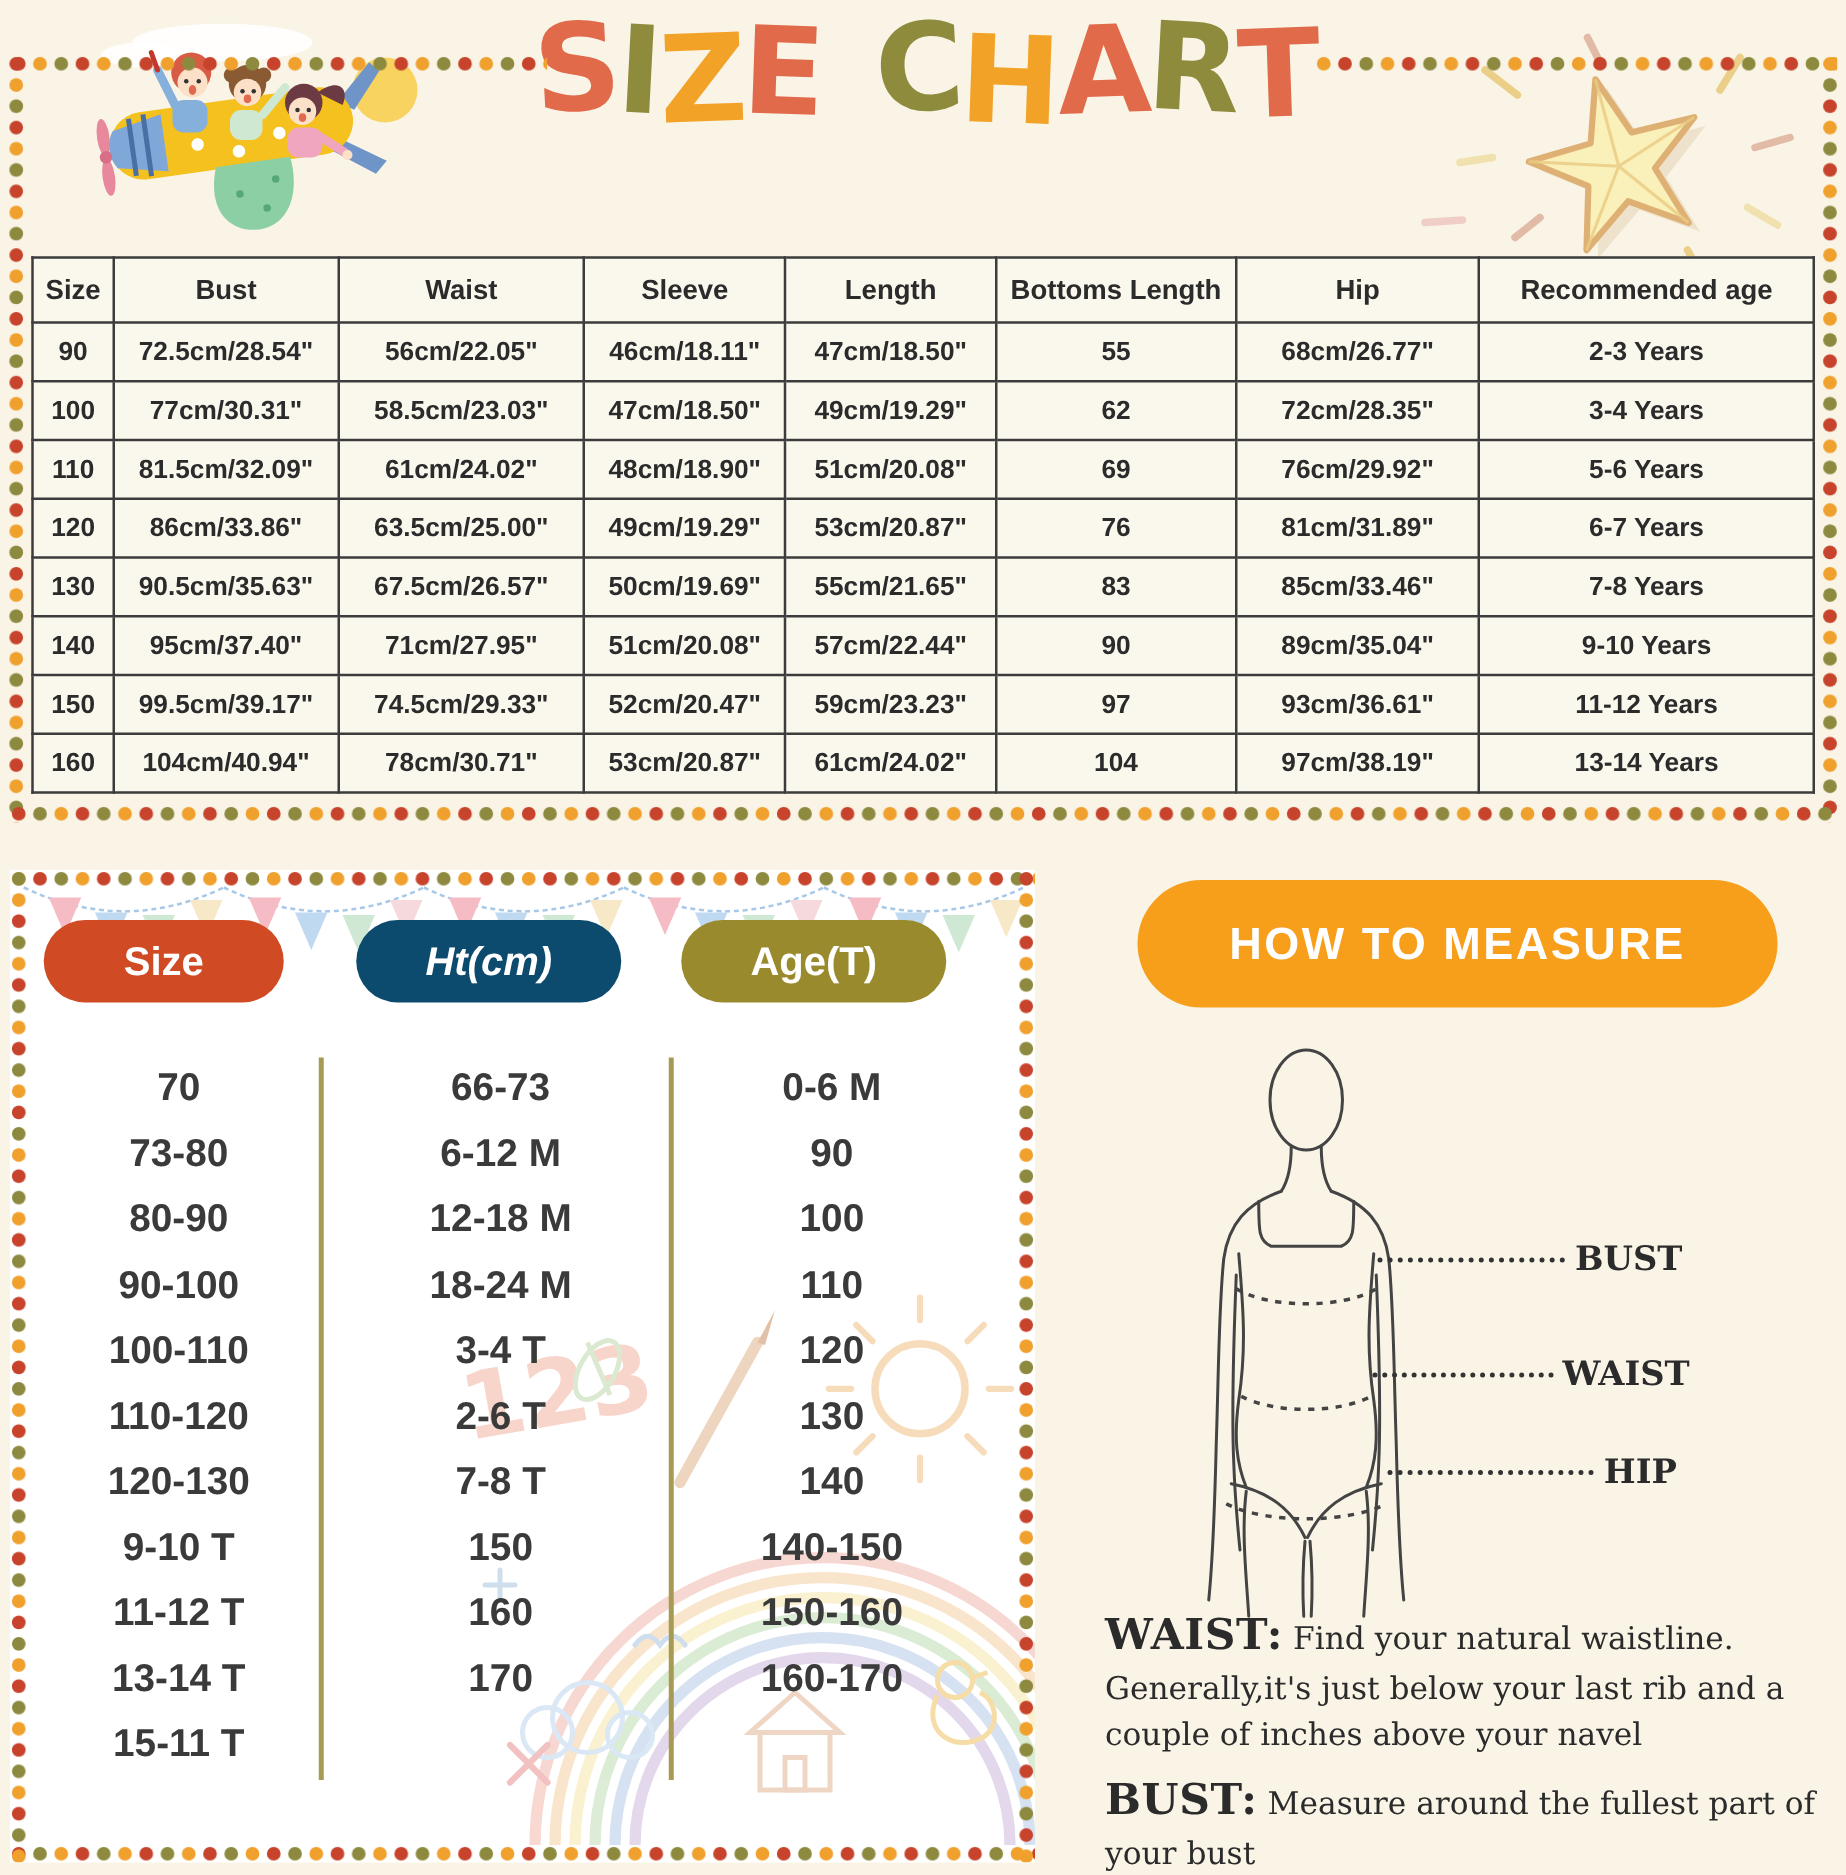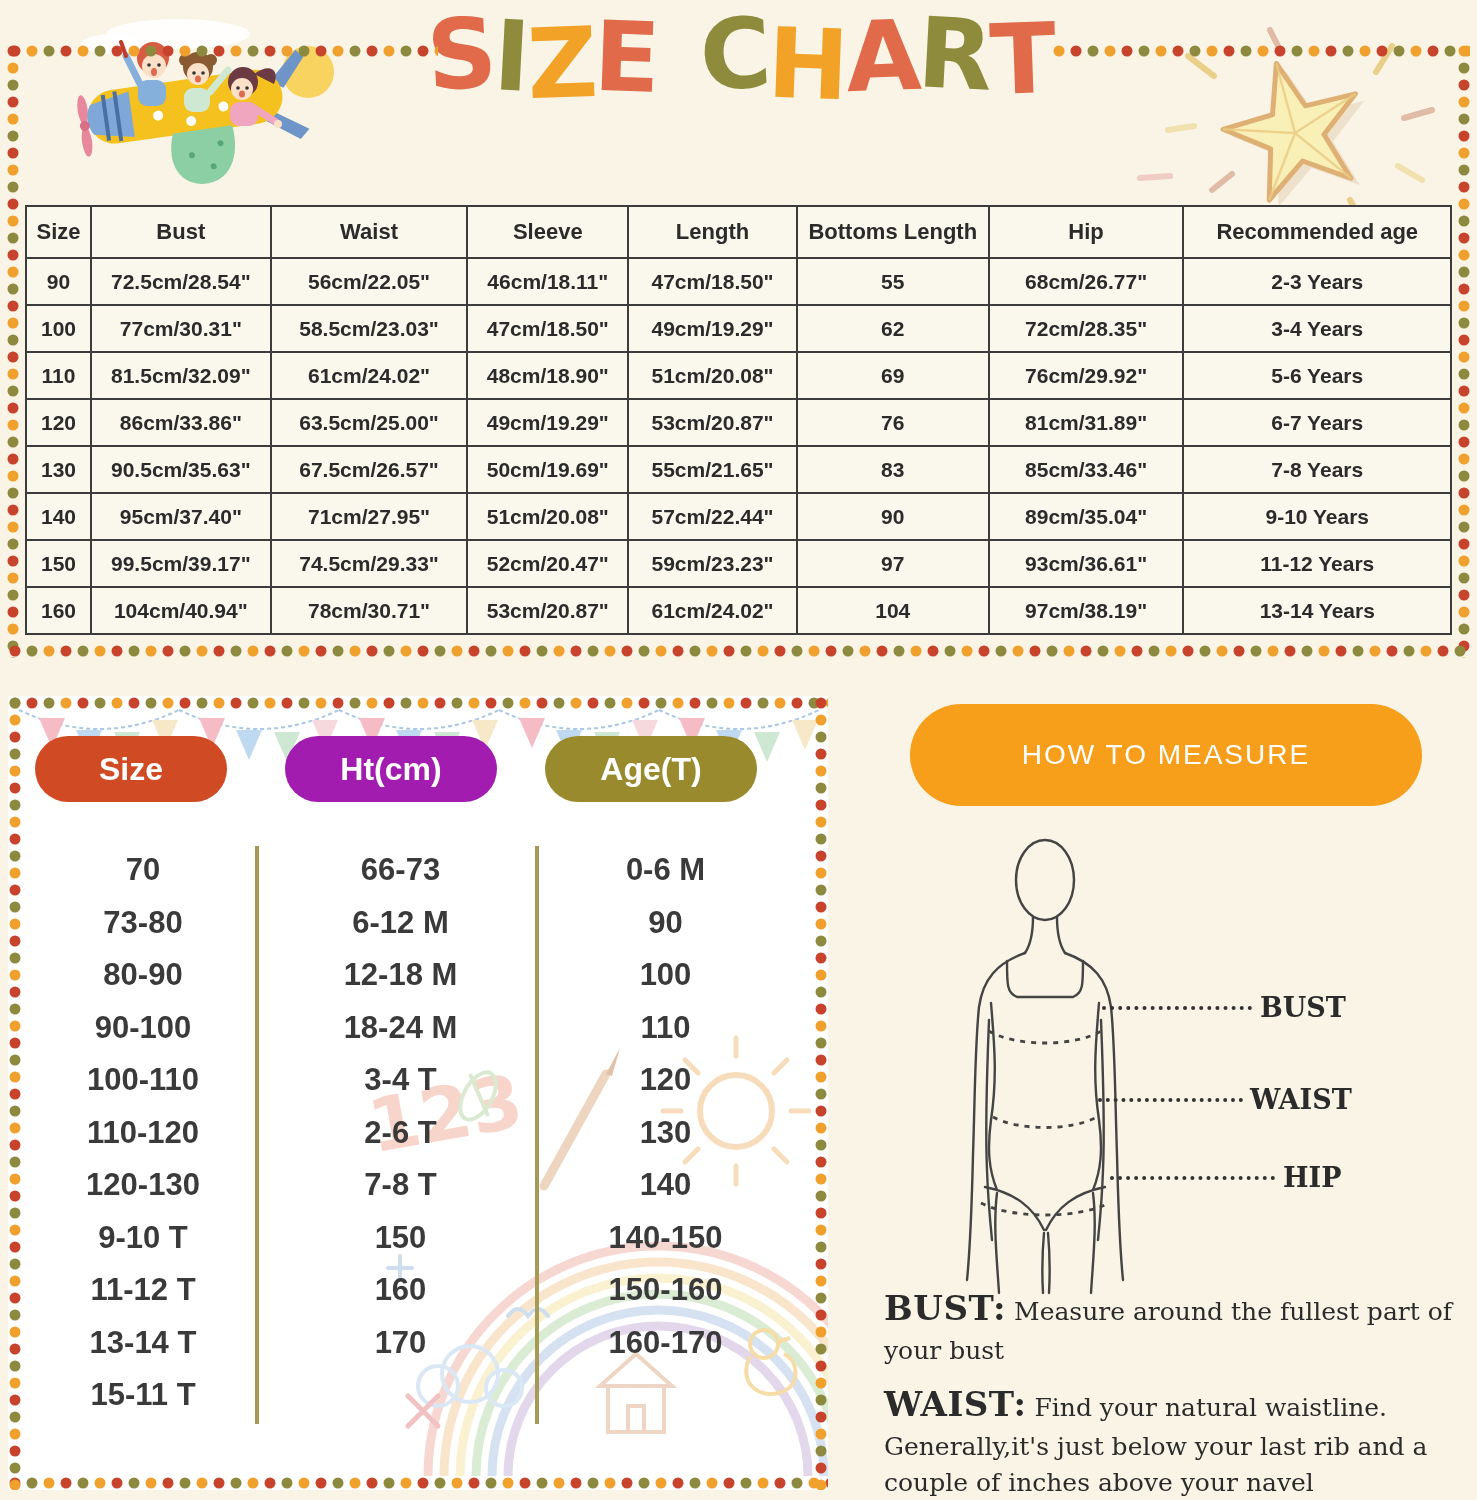--- a/index.html
+++ b/index.html
@@ -32,34 +32,34 @@
                 color:#2B2B2B; font-weight:bold; padding:0; }
   #size-table th { height:52px; font-size:22px; }
   #size-table td { height:47px; font-size:21px; }
 
   
   #panel { position:absolute; left:8px; top:696px; width:820px; height:794px; background:#FFFFFF; z-index:2; }
   #bunting { position:absolute; left:6px; top:8px; z-index:2; }
   .pill { position:absolute; height:66px; border-radius:34px; display:flex; align-items:center;
           justify-content:center; color:#fff; font-size:32px; font-weight:bold; z-index:3; }
   #pill-size { left:27px; top:40px; width:192px; background:#D04A24; }
-  #pill-ht   { left:277px; top:40px; width:212px; background:#a21caf; }
+  #pill-ht   { left:277px; top:40px; width:212px; background:#0c4a6e;font-style:italic; }
   #pill-age  { left:537px; top:40px; width:212px; background:#9A8A2E; }
   #ha-grid { position:absolute; left:20px; top:148px; width:760px; z-index:3;
              display:grid; grid-template-columns:230px 285px 245px; grid-auto-rows:52.5px; }
   .ha-cell { display:flex; align-items:center; justify-content:center;
              font-size:31px; font-weight:bold; color:#3A3A3A; }
   .v-div { position:absolute; width:4px; background:#A79A55; top:150px; height:578px; z-index:3; }
   #vd1 { left:247px; } #vd2 { left:527px; }
   #doodles { position:absolute; left:0; top:0; z-index:1; }
 
   
   #htm-pill { position:absolute; left:910px; top:704px; width:512px; height:102px; background:#F79E1B;
               border-radius:52px; display:flex; align-items:center; justify-content:center; z-index:3; }
-  #htm-pill span { color:#fff; font-size:28px; font-weight:normal; letter-spacing:2px; }
+  #htm-pill span { color:#fff; font-size:36px; font-weight:bold; letter-spacing:2px; }
   #figure { position:absolute; left:945px; top:835px; z-index:2; }
   .leader { position:absolute; border-top:4px dotted #333; z-index:2; }
   #lead-bust  { left:1102px; top:1006px; width:150px; }
   #lead-waist { left:1098px; top:1098px; width:145px; }
   #lead-hip   { left:1110px; top:1176px; width:165px; }
   .fig-label { position:absolute; font-family:"DejaVu Serif", serif; font-weight:bold; font-size:27px;
                color:#2B2B2B; z-index:2; }
   #lbl-bust  { left:1260px; top:992px; }
   #lbl-waist { left:1250px; top:1084px; }
   #lbl-hip   { left:1283px; top:1162px; }
@@ -531,18 +531,18 @@
   </svg>
 
   <div class="leader" id="lead-bust"></div>
   <div class="leader" id="lead-waist"></div>
   <div class="leader" id="lead-hip"></div>
   <div class="fig-label" id="lbl-bust">BUST</div>
   <div class="fig-label" id="lbl-waist">WAIST</div>
   <div class="fig-label" id="lbl-hip">HIP</div>
 
   <div id="instructions">
+    <p><span class="term">WAIST:</span><span> Find your natural waistline. Generally,it's just below your last rib and a couple of inches above your navel</span></p>
     <p><span class="term">BUST:</span><span> Measure around the fullest part of your bust</span></p>
-    <p><span class="term">WAIST:</span><span> Find your natural waistline. Generally,it's just below your last rib and a couple of inches above your navel</span></p>
 
   </div>
 
 </div>
 
 </body></html>

